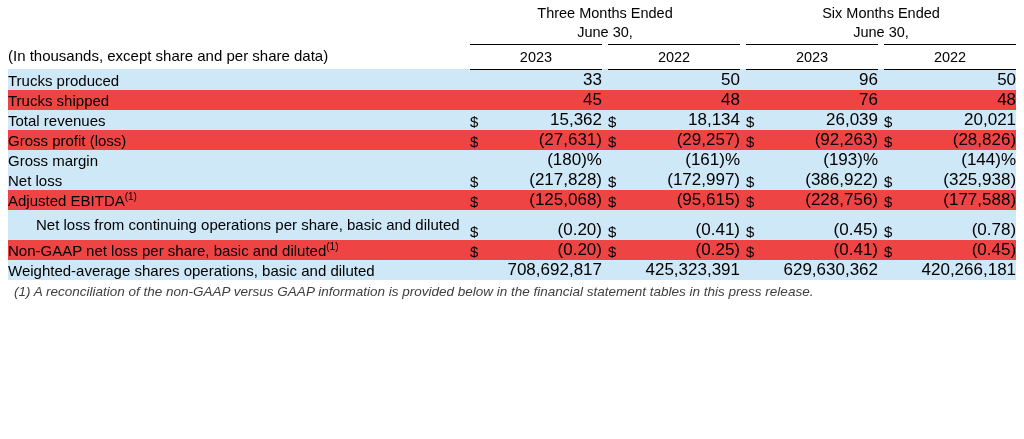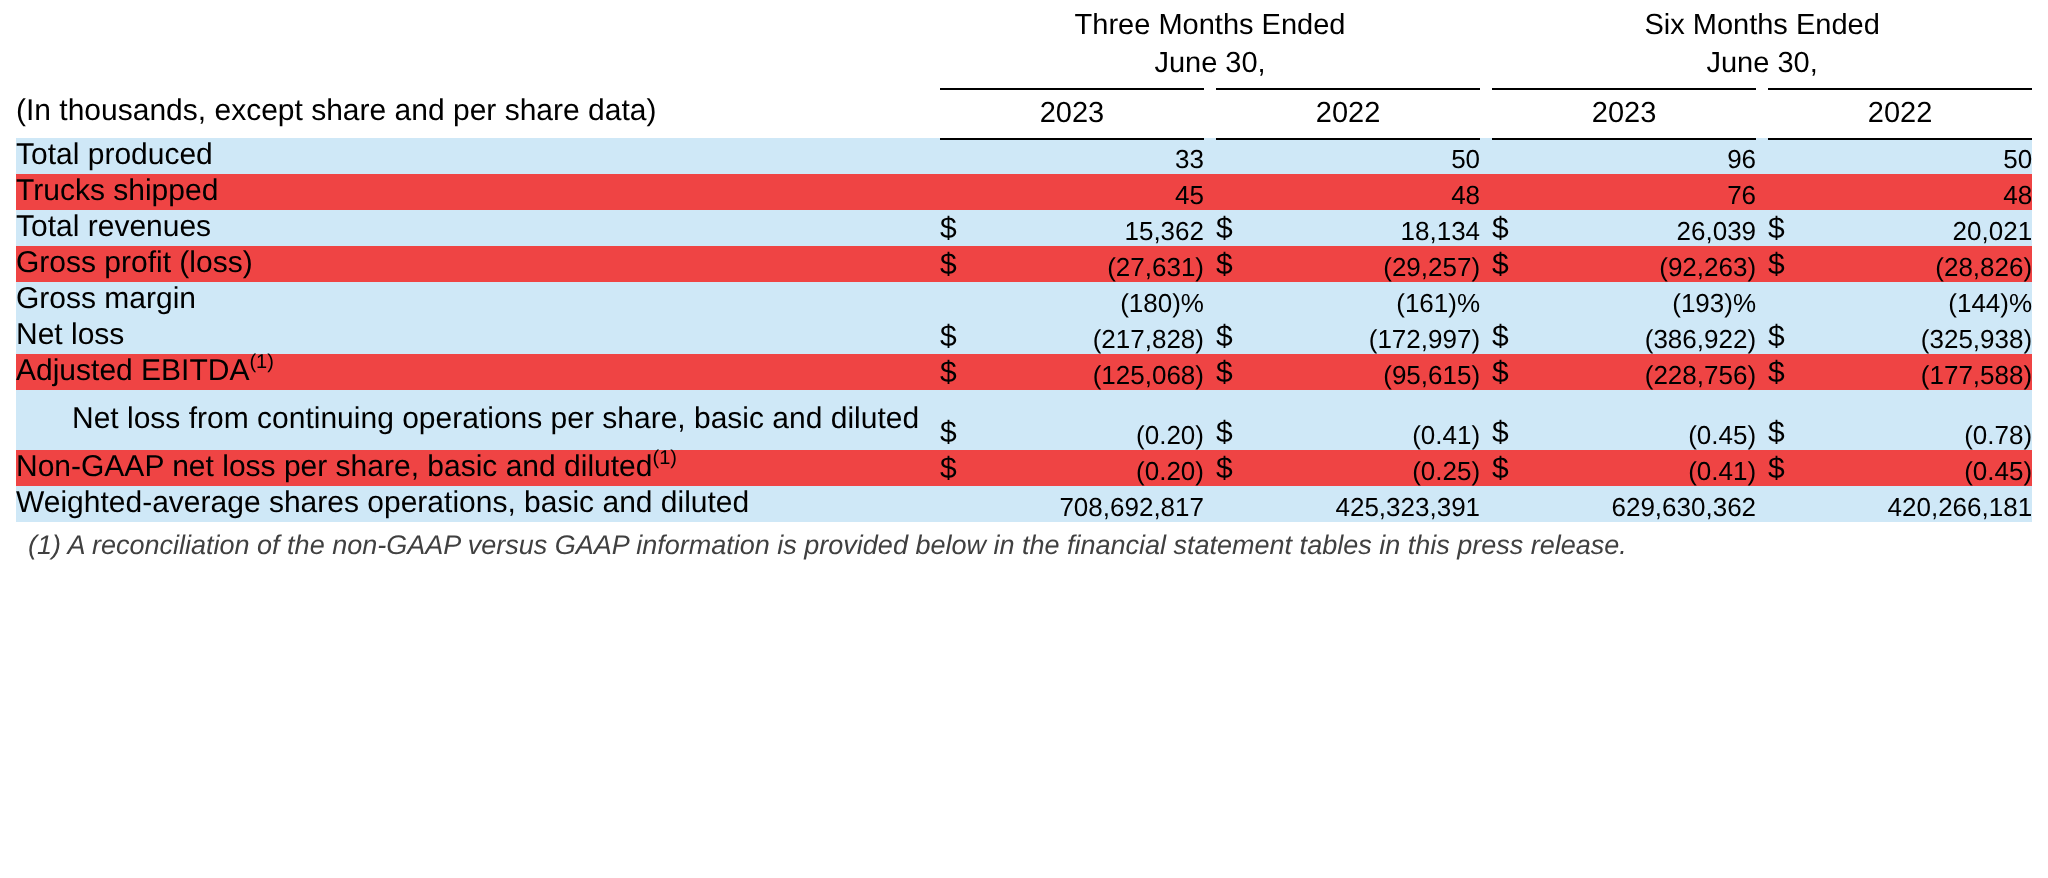--- a/index.html
+++ b/index.html
@@ -66,21 +66,21 @@
     padding: 4px 0 4px 12px;
     text-align: left;
   }
   .row-label.multi { line-height: 19px; }
   .cur {
     font-size: 15px;
     text-align: left;
     padding: 4px 0 4px 2px;
   }
   .val {
-    font-size: 13px;
+    font-size: 17px;
     text-align: right;
     padding: 4px 4px 4px 0;
     margin-top: 40px;
   }
   .shade td { background: #cfe8f7; }
   .plain td { background: #ef4444; }
 
   
   tr.tall .row-label { padding: 5px 0 6px 28px; }
 
@@ -159,21 +159,21 @@
         <td class="rule-bottom" colspan="2"></td>
         <td></td>
         <td class="rule-bottom" colspan="2"></td>
         <td></td>
         <td class="rule-bottom" colspan="2"></td>
       </tr>
     </thead>
 
     <tbody id="tbody">
         <tr class="shade">
-          <td class="row-label">Total produced</td>
+          <td class="row-label">Trucks produced</td>
           <td class="cur"></td>
           <td class="val">33</td>
           <td></td>
           <td class="cur"></td>
           <td class="val">50</td>
           <td></td>
           <td class="cur"></td>
           <td class="val">96</td>
           <td></td>
           <td class="cur"></td>

